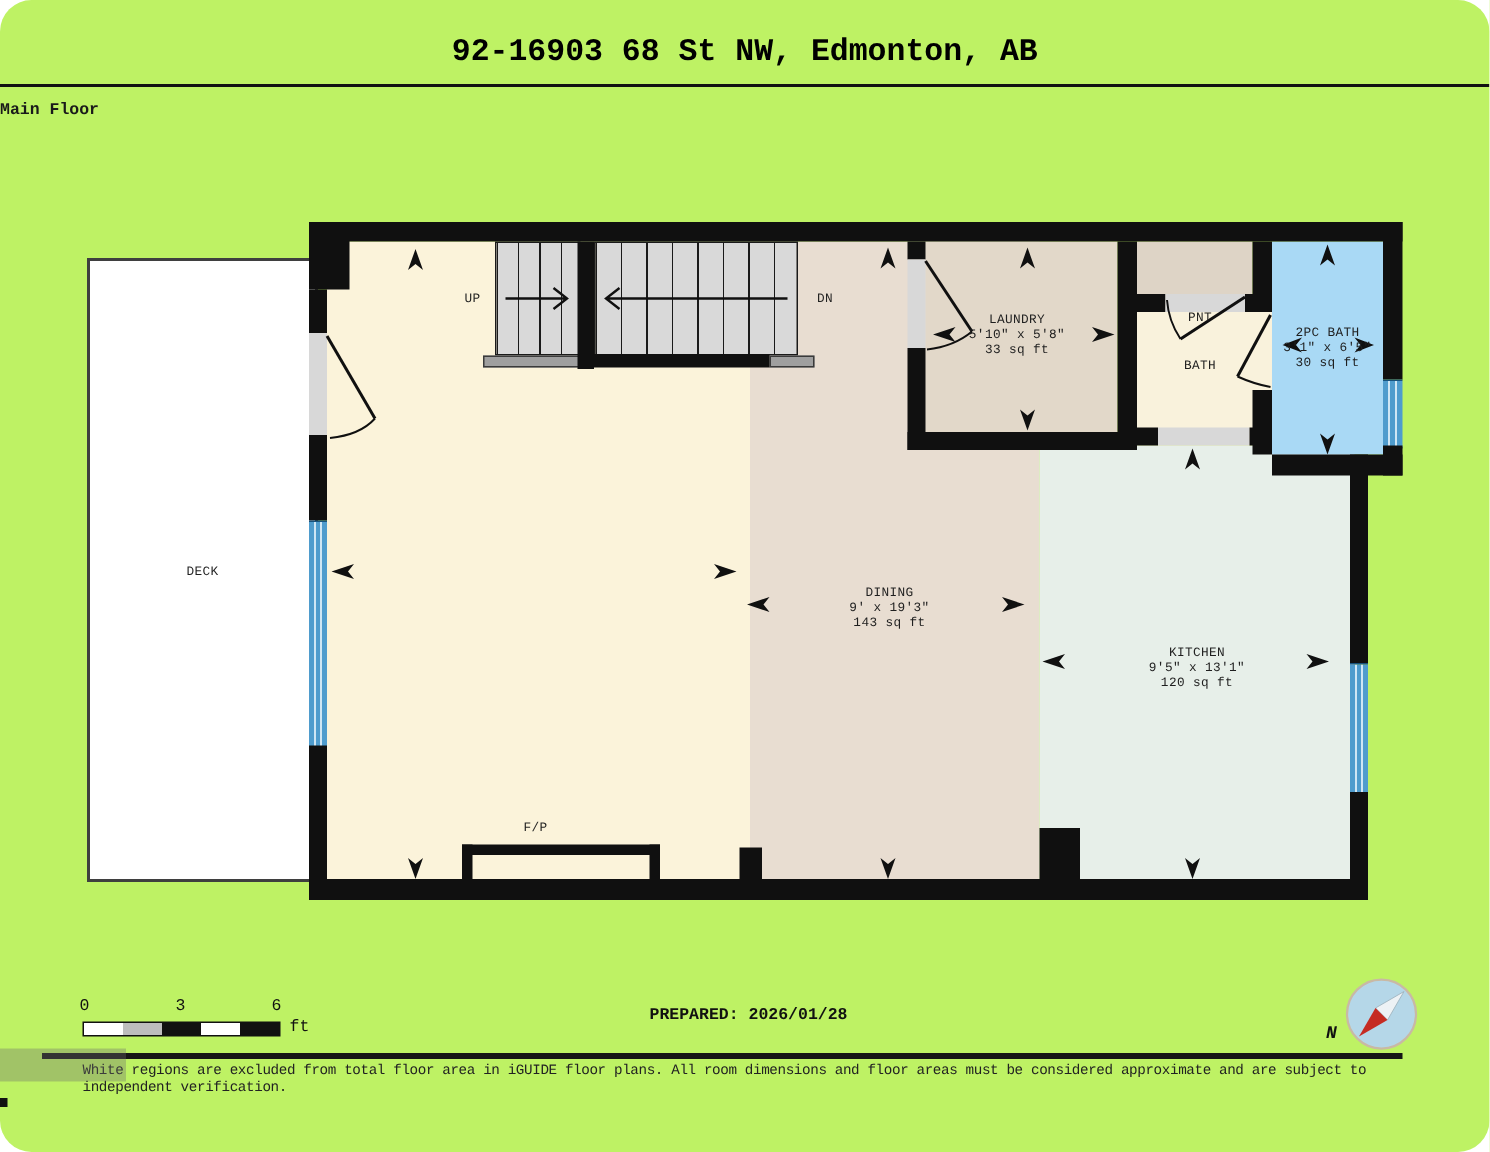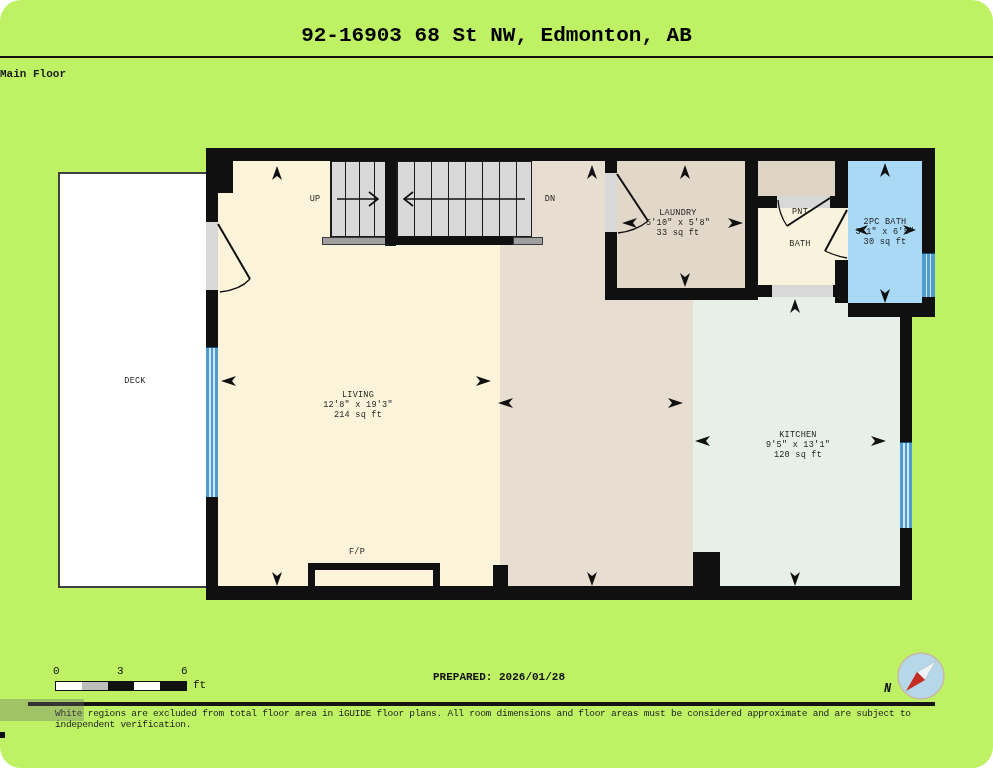--- a/index.html
+++ b/index.html
@@ -133,24 +133,24 @@
       <polygon points="680,273 685,287 690,273 685,277"></polygon>
       <polygon points="637,218 622,223 637,228 633,223"></polygon>
       <polygon points="728,218 743,223 728,228 732,223"></polygon>
       <polygon points="880,177 885,163 890,177 885,173"></polygon>
       <polygon points="880,289 885,303 890,289 885,293"></polygon>
       <polygon points="868,225 855,230 868,235 864,230"></polygon>
       <polygon points="903,225 916,230 903,235 907,230"></polygon>
     </g>
   </svg>
 
-  <div class="rlabel" style="left:298px;top:390px;width:120px;">
-    <div>LIVING</div>
-      <div>12'8" x 19'3"</div>
-      <div>214 sq ft</div>
+  <div class="rlabel" style="left:533px;top:390px;width:120px;">
+    <div>DINING</div>
+      <div>9' x 19'3"</div>
+      <div>143 sq ft</div>
   </div>
   <div class="rlabel" style="left:738px;top:430px;width:120px;">
     <div>KITCHEN</div>
       <div>9'5" x 13'1"</div>
       <div>120 sq ft</div>
   </div>
   <div class="rlabel" style="left:618px;top:208px;width:120px;">
     <div>LAUNDRY</div>
       <div>5'10" x 5'8"</div>
       <div>33 sq ft</div>

